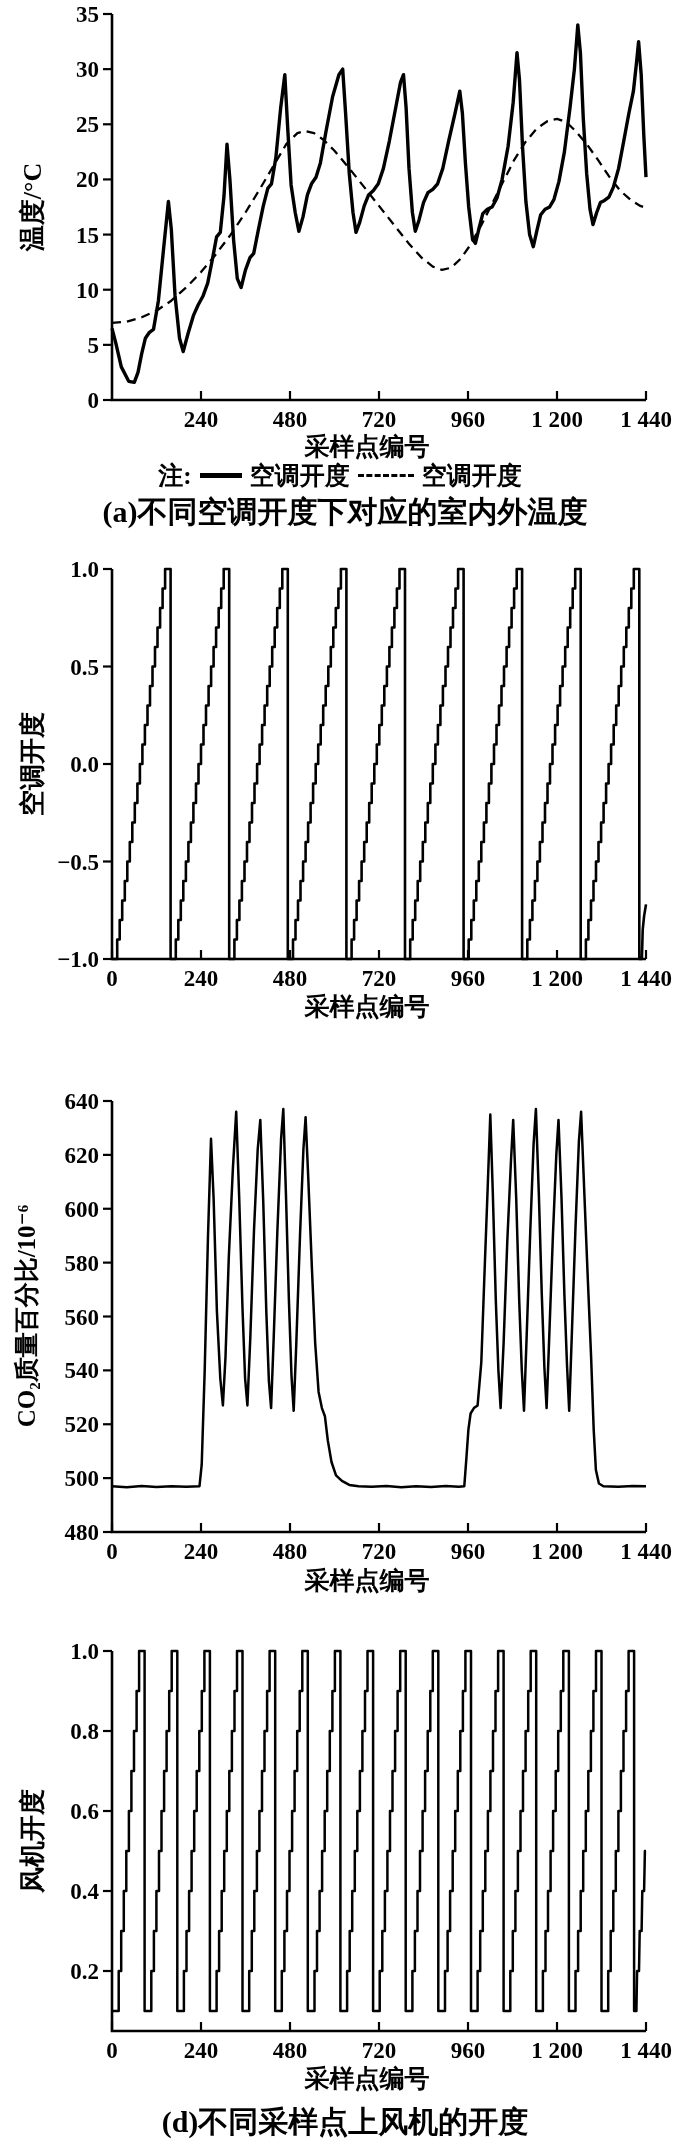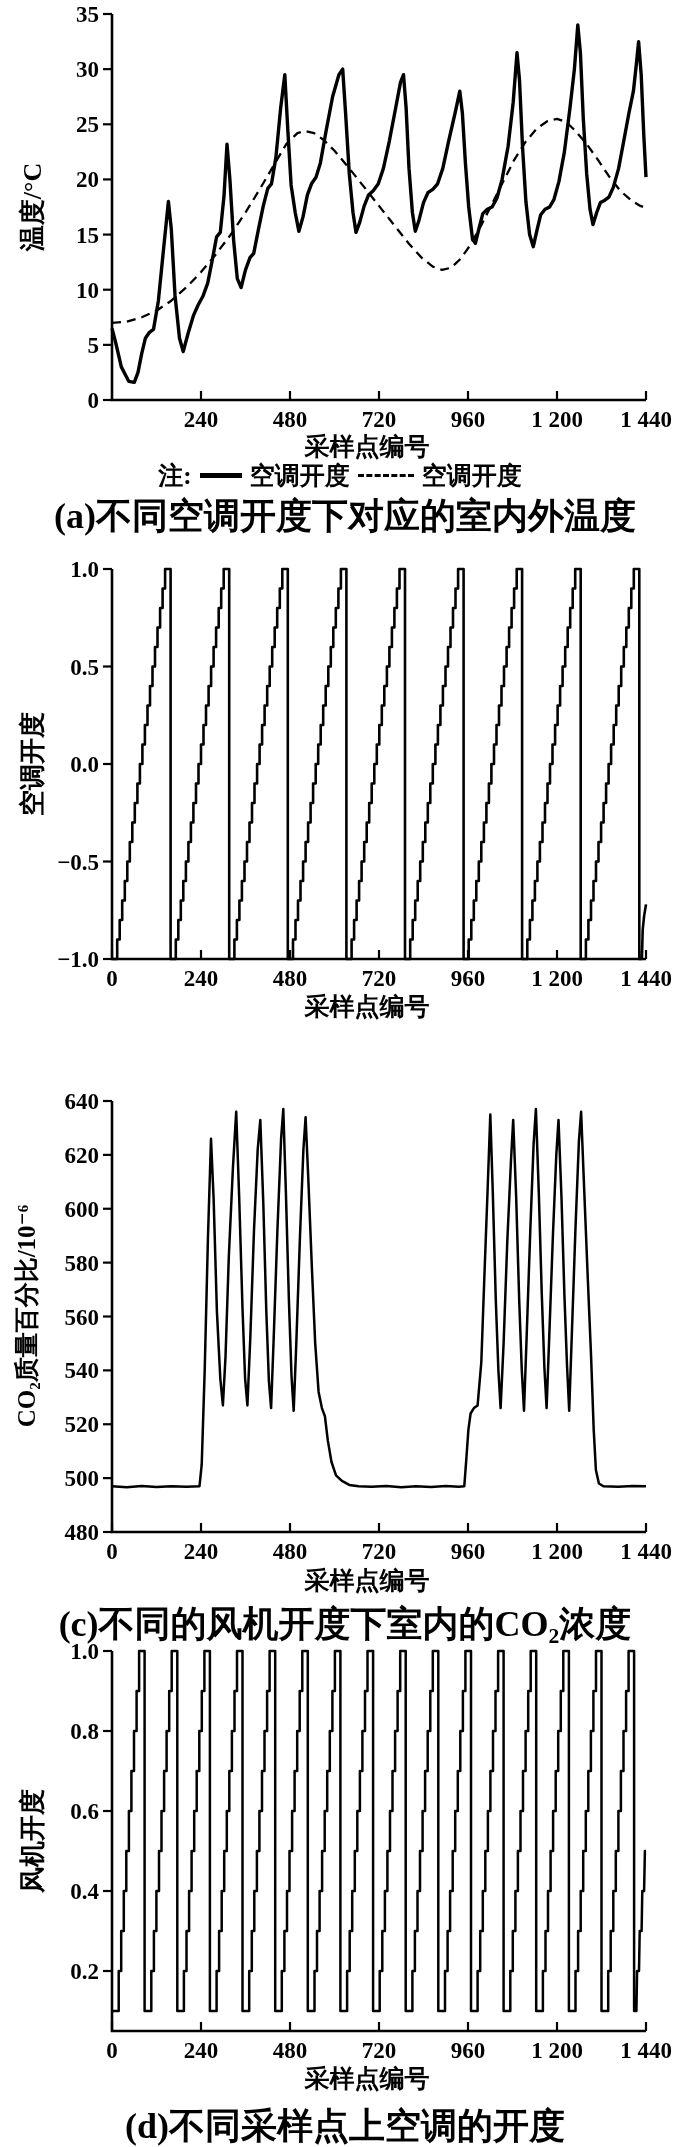--- a/index.html
+++ b/index.html
@@ -5,21 +5,21 @@
   html,body{margin:0;padding:0;background:#ffffff;}
   #figure{position:relative;width:700px;height:2147px;background:#ffffff;color:#000;
           font-family:"Liberation Serif","DejaVu Serif",serif;overflow:hidden;}
   svg.plot{position:absolute;left:0;}
   svg text{font:700 23px "Liberation Serif","DejaVu Serif",serif;fill:#000;}
   .ylabel{position:absolute;white-space:nowrap;font-weight:700;font-size:26px;
           transform:translate(-50%,-50%) rotate(-90deg);}
   .xlabel{position:absolute;left:100px;width:534px;text-align:center;
           font-weight:700;font-size:25px;}
   .caption{position:absolute;left:10px;width:670px;text-align:center;
-           font-weight:700;font-size:36px;}
+           font-weight:700;font-size:30px;}
   .legend{position:absolute;left:30px;width:620px;display:flex;align-items:center;
           justify-content:center;gap:8px;font-weight:700;font-size:25px;}
   .swatch{display:inline-block;}
   .swatch.solid{width:42px;height:5px;background:#000;}
   .swatch.dashed{width:56px;height:0;border-top:3px dashed #000;}
 </style>
 </head>
 <body>
 
 <div id="figure">
@@ -136,21 +136,20 @@
         <text x="468" y="471" text-anchor="middle">960</text>
         <line x1="557" y1="444" x2="557" y2="435" stroke="#000" stroke-width="2.2"></line>
         <text x="557" y="471" text-anchor="middle">1 200</text>
         <line x1="646" y1="444" x2="646" y2="435" stroke="#000" stroke-width="2.2"></line>
         <text x="646" y="471" text-anchor="middle">1 440</text>
       </g>
       <path d="M112.0 398.2L126.8 399.3L141.7 397.9L156.5 399.0L171.3 398.2L186.2 398.7L199.5 398.2L201.7 376.7L204.7 282.4L208.0 147.7L211.0 50.7L213.6 110.0L216.9 223.1L220.3 290.5L222.9 317.4L225.5 268.9L228.8 169.2L232.9 80.3L236.2 23.8L239.2 110.0L242.5 220.4L245.1 290.5L247.4 317.4L250.3 250.0L254.0 142.3L257.7 61.5L260.3 31.9L263.3 115.4L266.3 223.1L268.9 293.1L271.1 320.1L273.7 250.0L277.4 142.3L281.1 50.7L283.3 21.1L285.9 104.6L288.9 212.3L291.5 287.8L293.7 322.8L296.3 255.4L300.0 147.7L303.4 61.5L305.6 29.2L308.2 88.4L311.9 180.0L315.2 255.4L318.6 303.9L321.9 320.1L324.9 328.2L327.8 352.4L331.5 374.0L336.0 387.4L341.9 392.8L349.3 396.9L358.6 398.2L371.6 398.7L386.4 397.9L401.3 399.3L416.1 398.2L430.9 399.0L445.8 397.9L458.7 398.7L464.3 398.2L466.5 368.6L468.4 341.6L470.6 325.5L473.9 320.1L477.6 317.4L481.3 274.3L484.3 190.8L487.7 99.2L490.3 26.5L492.8 104.6L495.8 212.3L498.4 282.4L500.6 320.1L503.6 255.4L507.3 153.1L511.0 72.3L513.2 31.9L516.2 110.0L519.2 212.3L521.8 282.4L524.0 322.8L526.6 250.0L530.3 142.3L533.6 56.1L535.9 21.1L538.8 104.6L541.8 206.9L544.4 279.7L546.6 320.1L549.2 250.0L552.9 147.7L556.3 66.9L558.5 31.9L561.5 110.0L564.4 206.9L567.0 277.0L569.2 322.8L571.8 247.4L575.5 139.6L578.9 53.4L581.1 23.8L584.1 99.2L587.8 190.8L591.1 268.9L593.7 341.6L595.9 382.0L598.9 395.5L603.4 398.2L618.2 398.7L633.0 397.9L646.0 398.2" fill="none" stroke="#000" stroke-width="2.5" stroke-linejoin="round"></path>
     </svg>
   <div class="ylabel" style="left:26px;top:1316px;font-size:25px">CO₂质量百分比/10⁻⁶</div>
   <div class="xlabel" style="top:1564px">采样点编号</div>
-  <div class="caption" style="top:1600px">(c)不同的风机开度下室内的CO₂浓度</div>
 
   <svg class="plot" style="top:1637px" width="700" height="426" viewBox="0 0 700 426">
       <g>
         <path d="M112 14 L112 394 L646 394" fill="none" stroke="#000" stroke-width="2.6"></path>
         <line x1="112" y1="14" x2="103" y2="14" stroke="#000" stroke-width="2.2"></line>
         <text x="99" y="22" text-anchor="end">1.0</text>
         <line x1="112" y1="94" x2="103" y2="94" stroke="#000" stroke-width="2.2"></line>
         <text x="99" y="102" text-anchor="end">0.8</text>
         <line x1="112" y1="174.00000000000003" x2="103" y2="174.00000000000003" stroke="#000" stroke-width="2.2"></line>
         <text x="99" y="182.00000000000003" text-anchor="end">0.6</text>
@@ -170,15 +169,15 @@
         <text x="468" y="421" text-anchor="middle">960</text>
         <line x1="557" y1="394" x2="557" y2="385" stroke="#000" stroke-width="2.2"></line>
         <text x="557" y="421" text-anchor="middle">1 200</text>
         <line x1="646" y1="394" x2="646" y2="385" stroke="#000" stroke-width="2.2"></line>
         <text x="646" y="421" text-anchor="middle">1 440</text>
       </g>
       <path d="M112.0 374.0L118.7 374.0L118.7 334.0L121.2 334.0L121.2 294.0L123.8 294.0L123.8 254.0L126.3 254.0L126.3 214.0L128.9 214.0L128.9 174.0L131.4 174.0L131.4 134.0L134.0 134.0L134.0 94.0L136.6 94.0L136.6 54.0L139.1 54.0L139.1 14.0L141.7 14.0L144.6 14.0L144.6 374.0L151.3 374.0L151.3 334.0L153.9 334.0L153.9 294.0L156.4 294.0L156.4 254.0L159.0 254.0L159.0 214.0L161.5 214.0L161.5 174.0L164.1 174.0L164.1 134.0L166.6 134.0L166.6 94.0L169.2 94.0L169.2 54.0L171.7 54.0L171.7 14.0L174.3 14.0L177.3 14.0L177.3 374.0L183.9 374.0L183.9 334.0L186.5 334.0L186.5 294.0L189.1 294.0L189.1 254.0L191.6 254.0L191.6 214.0L194.2 214.0L194.2 174.0L196.7 174.0L196.7 134.0L199.3 134.0L199.3 94.0L201.8 94.0L201.8 54.0L204.4 54.0L204.4 14.0L206.9 14.0L209.9 14.0L209.9 374.0L216.6 374.0L216.6 334.0L219.1 334.0L219.1 294.0L221.7 294.0L221.7 254.0L224.2 254.0L224.2 214.0L226.8 214.0L226.8 174.0L229.3 174.0L229.3 134.0L231.9 134.0L231.9 94.0L234.5 94.0L234.5 54.0L237.0 54.0L237.0 14.0L239.6 14.0L242.5 14.0L242.5 374.0L249.2 374.0L249.2 334.0L251.8 334.0L251.8 294.0L254.3 294.0L254.3 254.0L256.9 254.0L256.9 214.0L259.4 214.0L259.4 174.0L262.0 174.0L262.0 134.0L264.5 134.0L264.5 94.0L267.1 94.0L267.1 54.0L269.6 54.0L269.6 14.0L272.2 14.0L275.2 14.0L275.2 374.0L281.8 374.0L281.8 334.0L284.4 334.0L284.4 294.0L287.0 294.0L287.0 254.0L289.5 254.0L289.5 214.0L292.1 214.0L292.1 174.0L294.6 174.0L294.6 134.0L297.2 134.0L297.2 94.0L299.7 94.0L299.7 54.0L302.3 54.0L302.3 14.0L304.8 14.0L307.8 14.0L307.8 374.0L314.5 374.0L314.5 334.0L317.0 334.0L317.0 294.0L319.6 294.0L319.6 254.0L322.1 254.0L322.1 214.0L324.7 214.0L324.7 174.0L327.2 174.0L327.2 134.0L329.8 134.0L329.8 94.0L332.4 94.0L332.4 54.0L334.9 54.0L334.9 14.0L337.5 14.0L340.4 14.0L340.4 374.0L347.1 374.0L347.1 334.0L349.7 334.0L349.7 294.0L352.2 294.0L352.2 254.0L354.8 254.0L354.8 214.0L357.3 214.0L357.3 174.0L359.9 174.0L359.9 134.0L362.4 134.0L362.4 94.0L365.0 94.0L365.0 54.0L367.5 54.0L367.5 14.0L370.1 14.0L373.1 14.0L373.1 374.0L379.7 374.0L379.7 334.0L382.3 334.0L382.3 294.0L384.9 294.0L384.9 254.0L387.4 254.0L387.4 214.0L390.0 214.0L390.0 174.0L392.5 174.0L392.5 134.0L395.1 134.0L395.1 94.0L397.6 94.0L397.6 54.0L400.2 54.0L400.2 14.0L402.7 14.0L405.7 14.0L405.7 374.0L412.4 374.0L412.4 334.0L414.9 334.0L414.9 294.0L417.5 294.0L417.5 254.0L420.0 254.0L420.0 214.0L422.6 214.0L422.6 174.0L425.1 174.0L425.1 134.0L427.7 134.0L427.7 94.0L430.3 94.0L430.3 54.0L432.8 54.0L432.8 14.0L435.4 14.0L438.3 14.0L438.3 374.0L445.0 374.0L445.0 334.0L447.6 334.0L447.6 294.0L450.1 294.0L450.1 254.0L452.7 254.0L452.7 214.0L455.2 214.0L455.2 174.0L457.8 174.0L457.8 134.0L460.3 134.0L460.3 94.0L462.9 94.0L462.9 54.0L465.4 54.0L465.4 14.0L468.0 14.0L471.0 14.0L471.0 374.0L477.6 374.0L477.6 334.0L480.2 334.0L480.2 294.0L482.8 294.0L482.8 254.0L485.3 254.0L485.3 214.0L487.9 214.0L487.9 174.0L490.4 174.0L490.4 134.0L493.0 134.0L493.0 94.0L495.5 94.0L495.5 54.0L498.1 54.0L498.1 14.0L500.6 14.0L503.6 14.0L503.6 374.0L510.3 374.0L510.3 334.0L512.8 334.0L512.8 294.0L515.4 294.0L515.4 254.0L517.9 254.0L517.9 214.0L520.5 214.0L520.5 174.0L523.0 174.0L523.0 134.0L525.6 134.0L525.6 94.0L528.2 94.0L528.2 54.0L530.7 54.0L530.7 14.0L533.3 14.0L536.2 14.0L536.2 374.0L542.9 374.0L542.9 334.0L545.5 334.0L545.5 294.0L548.0 294.0L548.0 254.0L550.6 254.0L550.6 214.0L553.1 214.0L553.1 174.0L555.7 174.0L555.7 134.0L558.2 134.0L558.2 94.0L560.8 94.0L560.8 54.0L563.3 54.0L563.3 14.0L565.9 14.0L568.9 14.0L568.9 374.0L575.5 374.0L575.5 334.0L578.1 334.0L578.1 294.0L580.7 294.0L580.7 254.0L583.2 254.0L583.2 214.0L585.8 214.0L585.8 174.0L588.3 174.0L588.3 134.0L590.9 134.0L590.9 94.0L593.4 94.0L593.4 54.0L596.0 54.0L596.0 14.0L598.5 14.0L601.5 14.0L601.5 374.0L608.2 374.0L608.2 334.0L610.7 334.0L610.7 294.0L613.3 294.0L613.3 254.0L615.8 254.0L615.8 214.0L618.4 214.0L618.4 174.0L620.9 174.0L620.9 134.0L623.5 134.0L623.5 94.0L626.1 94.0L626.1 54.0L628.6 54.0L628.6 14.0L631.2 14.0L634.1 14.0L634.1 374.0L636.4 374.0L637.1 334.0L639.0 334.0L639.7 294.0L641.6 294.0L642.3 254.0L644.1 254.0L644.9 214.0L646.0 214.0" fill="none" stroke="#000" stroke-width="2.5" stroke-linejoin="round"></path>
     </svg>
   <div class="ylabel" style="left:32px;top:1841px">风机开度</div>
   <div class="xlabel" style="top:2062px">采样点编号</div>
-  <div class="caption" style="top:2102px">(d)不同采样点上空调的开度</div>
+  <div class="caption" style="top:2102px">(d)不同采样点上风机的开度</div>
 
 </div>
 
 </body></html>

